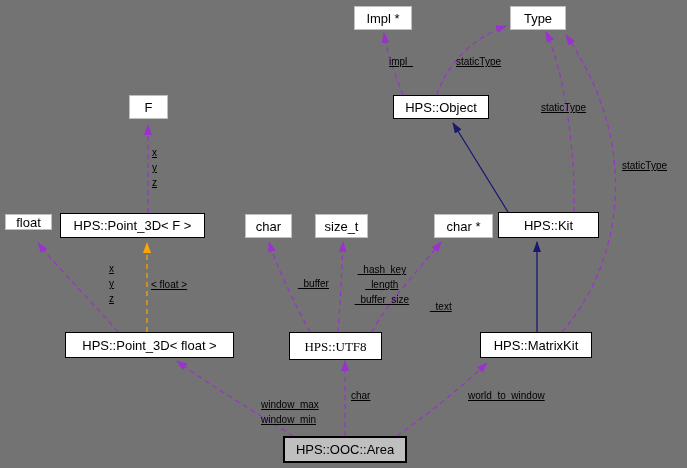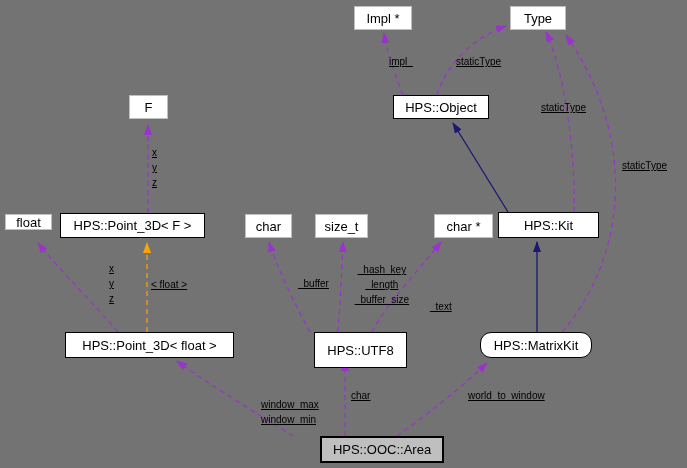--- a/index.html
+++ b/index.html
@@ -62,23 +62,23 @@
       <div class="node external" style="left: 510px; top: 6px; width: 56px; height: 24px;">Type</div>
       <div class="node external" style="left: 129px; top: 95px; width: 39px; height: 24px;">F</div>
       <div class="node class" style="left: 393px; top: 95px; width: 96px; height: 24px;">HPS::Object</div>
       <div class="node external" style="left: 5px; top: 214px; width: 47px; height: 16px;">float</div>
       <div class="node class" style="left: 60px; top: 213px; width: 145px; height: 25px;">HPS::Point_3D&lt; F &gt;</div>
       <div class="node external" style="left: 245px; top: 214px; width: 47px; height: 24px;">char</div>
       <div class="node external" style="left: 315px; top: 214px; width: 53px; height: 24px;">size_t</div>
       <div class="node external" style="left: 434px; top: 214px; width: 59px; height: 24px;">char *</div>
       <div class="node class" style="left: 498px; top: 212px; width: 101px; height: 26px;">HPS::Kit</div>
       <div class="node class" style="left: 65px; top: 332px; width: 169px; height: 26px;">HPS::Point_3D&lt; float &gt;</div>
-      <div class="node class" style="left: 314px; top: 332px; width: 93px; height: 36px;">HPS::UTF8</div>
-      <div class="node class" style="left: 480px; top: 332px; width: 112px; height: 26px; border-radius: 11px;">HPS::MatrixKit</div>
-      <div class="node root" style="left: 283px; top: 436px; width: 124px; height: 27px; margin-left: 37px;">HPS::OOC::Area</div>
+      <div class="node class" style="left: 289px; top: 332px; width: 93px; height: 28px; font-family: Liberation Serif, serif;">HPS::UTF8</div>
+      <div class="node class" style="left: 480px; top: 332px; width: 112px; height: 26px;">HPS::MatrixKit</div>
+      <div class="node root" style="left: 283px; top: 436px; width: 124px; height: 27px;">HPS::OOC::Area</div>
       <div class="edge-label" style="left: 152px; top: 145px;">
         <div>x</div>
         <div>y</div>
         <div>z</div>
       </div>
       <div class="edge-label" style="left: 109px; top: 261px;">
         <div>x</div>
         <div>y</div>
         <div>z</div>
       </div>

